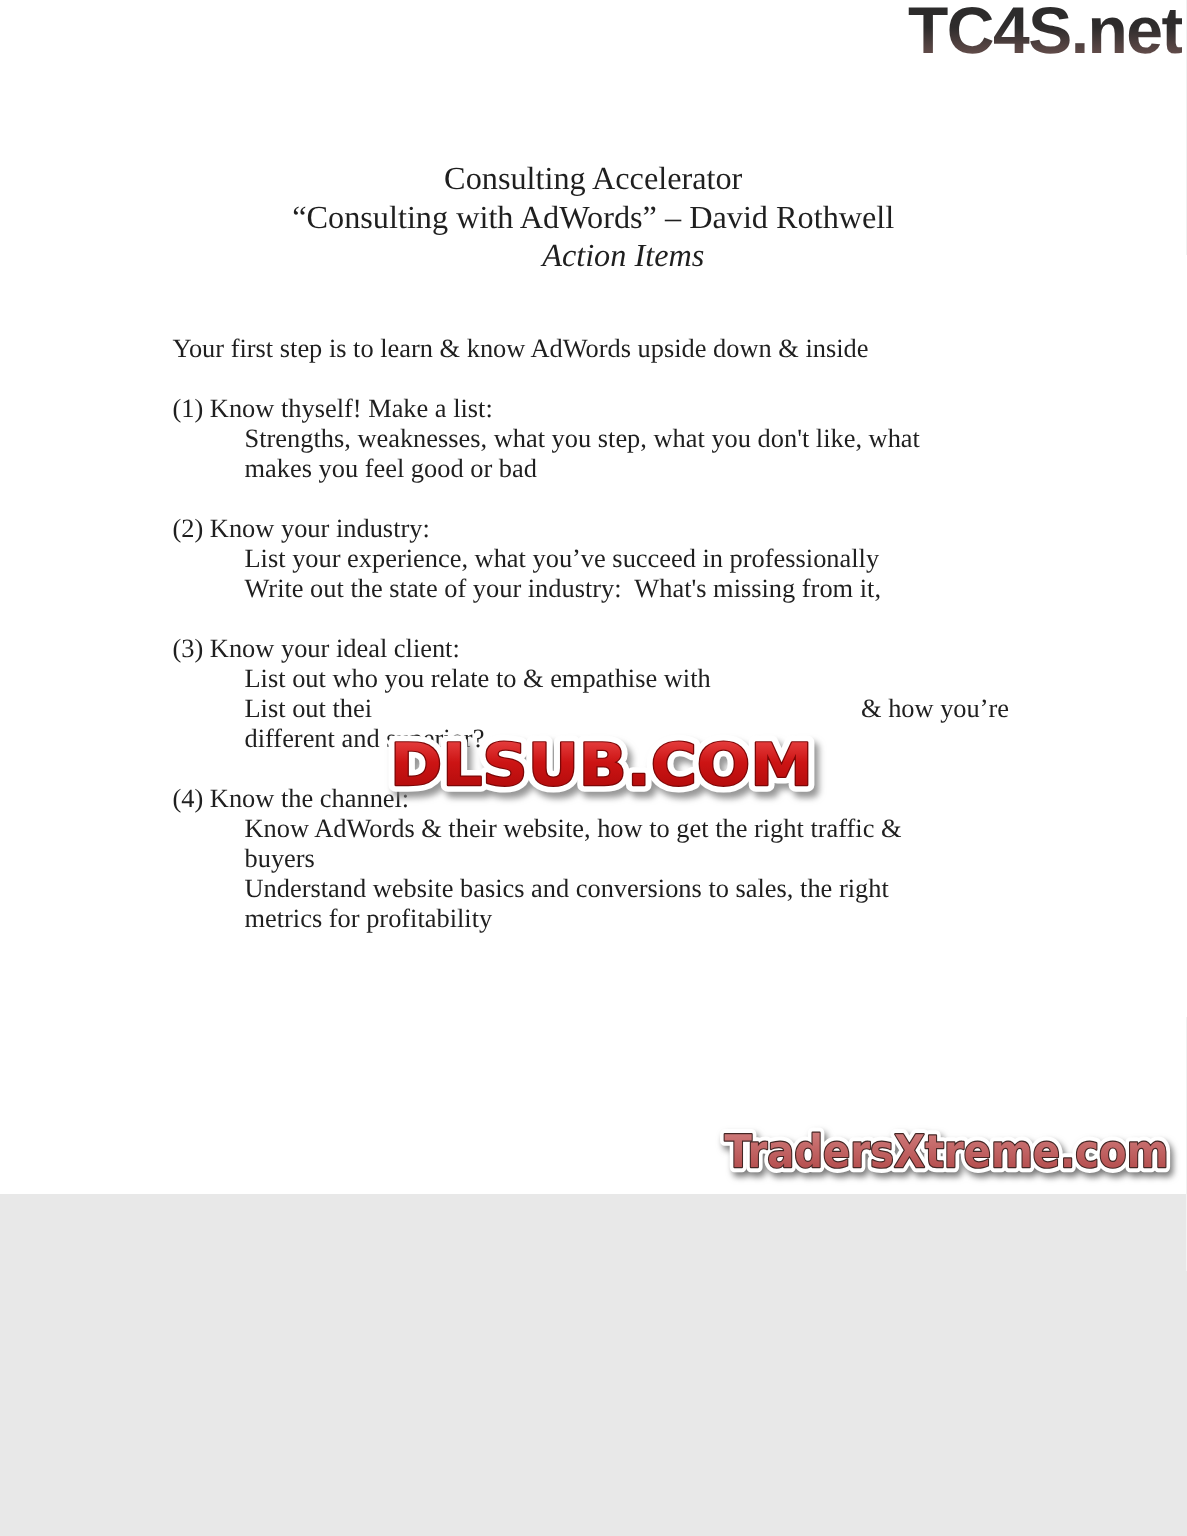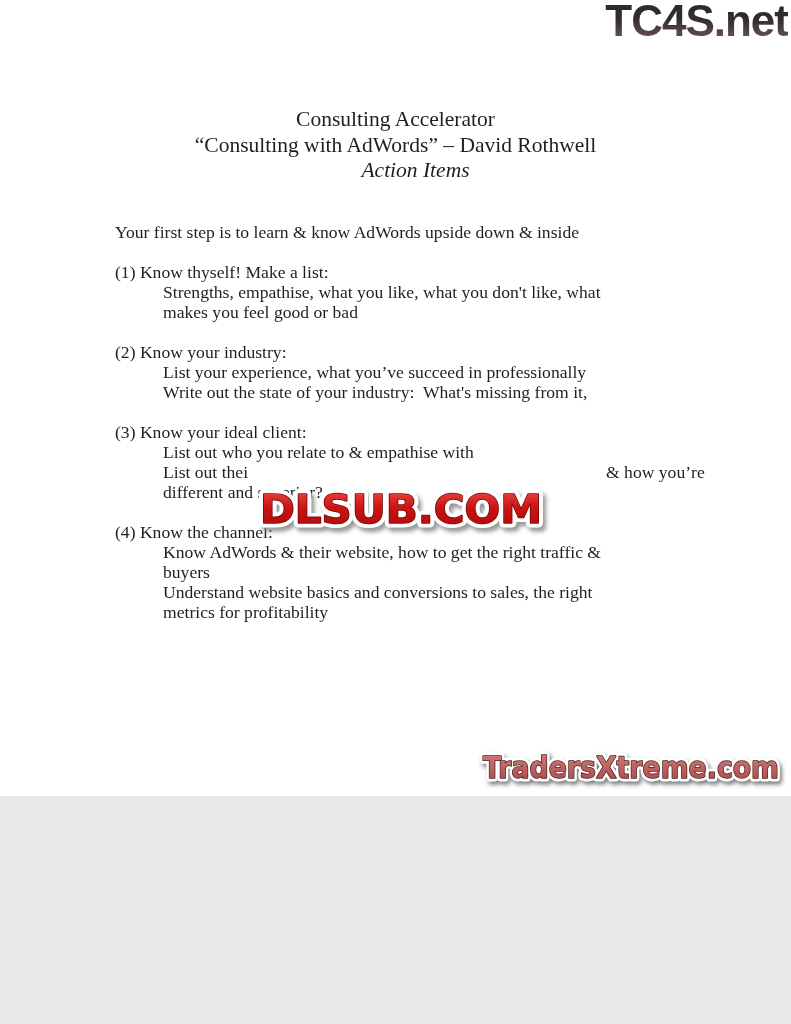--- a/index.html
+++ b/index.html
@@ -39,21 +39,21 @@
   .title-line{font-weight:normal;white-space:pre;}
   .subtitle-line{font-weight:normal;font-style:italic;white-space:pre;padding-left:40px;}
   
   .body-text{
     position:absolute;left:115px;top:222px;width:640px;
     font-size:17.6px;line-height:20px;
   }
   .line{position:relative;height:20px;white-space:pre;}
   .line.indent{padding-left:48px;}
   .spacer{height:20px;}
-  .frag-right{position:absolute;left:459px;top:0;margin-left:32px;}
+  .frag-right{position:absolute;left:459px;top:0;}
   
   .watermark{
     position:absolute;left:246px;top:482px;width:310px;height:56px;
     filter:drop-shadow(3px 4px 2px rgba(125,125,125,0.8));
   }
   
   .footer-logo{
     position:absolute;right:0px;bottom:6px;width:320px;height:46px;
     filter:drop-shadow(2px 3px 2px rgba(80,80,80,0.75));
   }
@@ -73,21 +73,21 @@
   <div class="title-block">
     <div class="title-line">Consulting Accelerator</div>
     <div class="title-line">“Consulting with AdWords” – David Rothwell</div>
     <div class="subtitle-line">Action Items</div>
   </div>
 
   <div class="body-text">
       <div class="line">Your first step is to learn &amp; know AdWords upside down &amp; inside</div>
       <div class="spacer"></div>
       <div class="line">(1) Know thyself! Make a list:</div>
-      <div class="line indent">Strengths, empathise, what you like, what you don't like, what</div>
+      <div class="line indent">Strengths, weaknesses, what you step, what you don't like, what</div>
       <div class="line indent">makes you feel good or bad</div>
       <div class="spacer"></div>
       <div class="line">(2) Know your industry:</div>
       <div class="line indent">List your experience, what you’ve succeed in professionally</div>
       <div class="line indent">Write out the state of your industry:  What's missing from it,</div>
       <div class="spacer"></div>
       <div class="line">(3) Know your ideal client:</div>
       <div class="line indent">List out who you relate to &amp; empathise with</div>
       <div class="line indent"><span>List out thei</span><span class="frag-right">&amp; how you’re</span></div>
       <div class="line indent">different and superior?</div>

